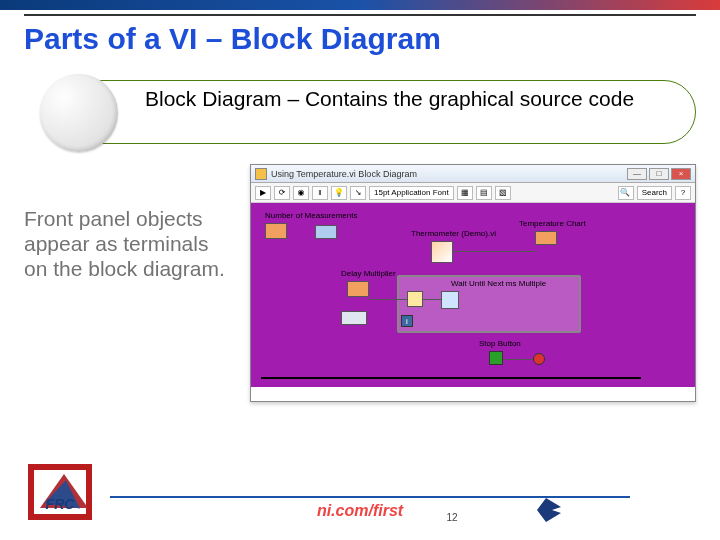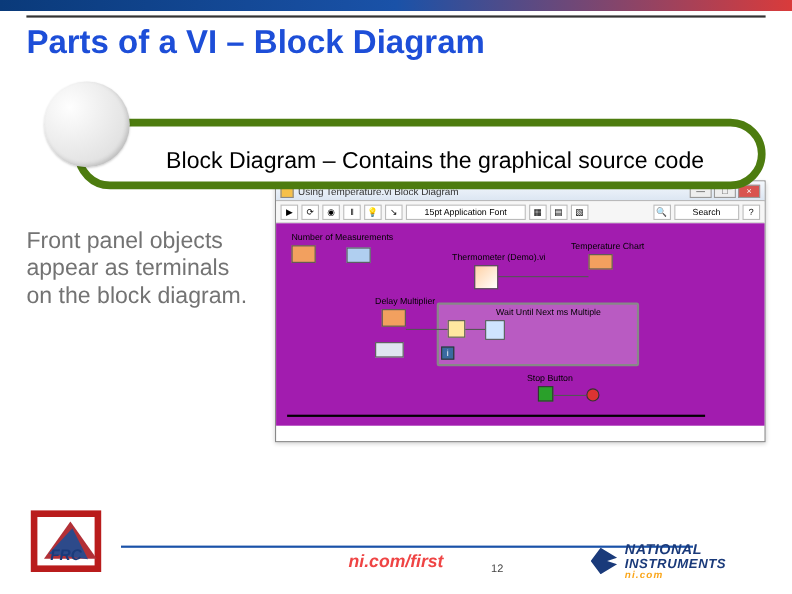--- a/index.html
+++ b/index.html
@@ -42,27 +42,26 @@
     box-shadow: inset -2px -2px 4px rgba(0,0,0,0.15), 0 1px 2px rgba(0,0,0,0.2);
     z-index: 2;
   }
   .callout-pill {
     position: absolute;
     left: 44px;
     right: 0;
     top: 8px;
     height: 64px;
     background: #fff;
-    border: 7px solid #4d7c0f;
+    border: 1px solid #4d7c0f;
     border-radius: 32px;
     padding: 6px 20px 6px 76px;
     display: flex;
-    align-items: flex-end;
+    align-items: flex-start;
     z-index: 1;
-    margin-top: 28px;
   }
   .callout-text {
     font-size: 21px;
     color: #000;
     line-height: 1.15;
   }
   .body-row {
     display: flex;
     padding: 0 24px;
     gap: 16px;
@@ -137,21 +136,21 @@
     display: inline-flex;
     align-items: center;
     justify-content: center;
     font-size: 8px;
   }
   .tsel {
     height: 14px;
     border: 1px solid #bbb;
     background: #fff;
     font-size: 8px;
-    padding: 0 16px;
+    padding: 0 4px;
     display: inline-flex;
     align-items: center;
   }
   .bd-canvas {
     position: relative;
     background: #a21caf;
     height: 184px;
   }
   .bd-label { font-size: 8px; color: #000; position: absolute; }
   .node-ctrl {
@@ -386,19 +385,14 @@
   <div class="footer-line"></div>
   <div class="footer-url">ni.com/first</div>
   <div class="page-num">12</div>
   <div class="frc-logo">
     <div class="frc-tri"></div>
     <div class="frc-tri2"></div>
     <div class="frc-text">FRC</div>
   </div>
   <div class="ni-logo">
     <div class="ni-eagle"></div>
-    <div class="ni-text">
-      <span class="l1">NATIONAL</span>
-      <span class="l2">INSTRUMENTS</span>
-      <span class="l3">ni.com</span>
-    </div>
   </div>
 </div>
 
 </body></html>

